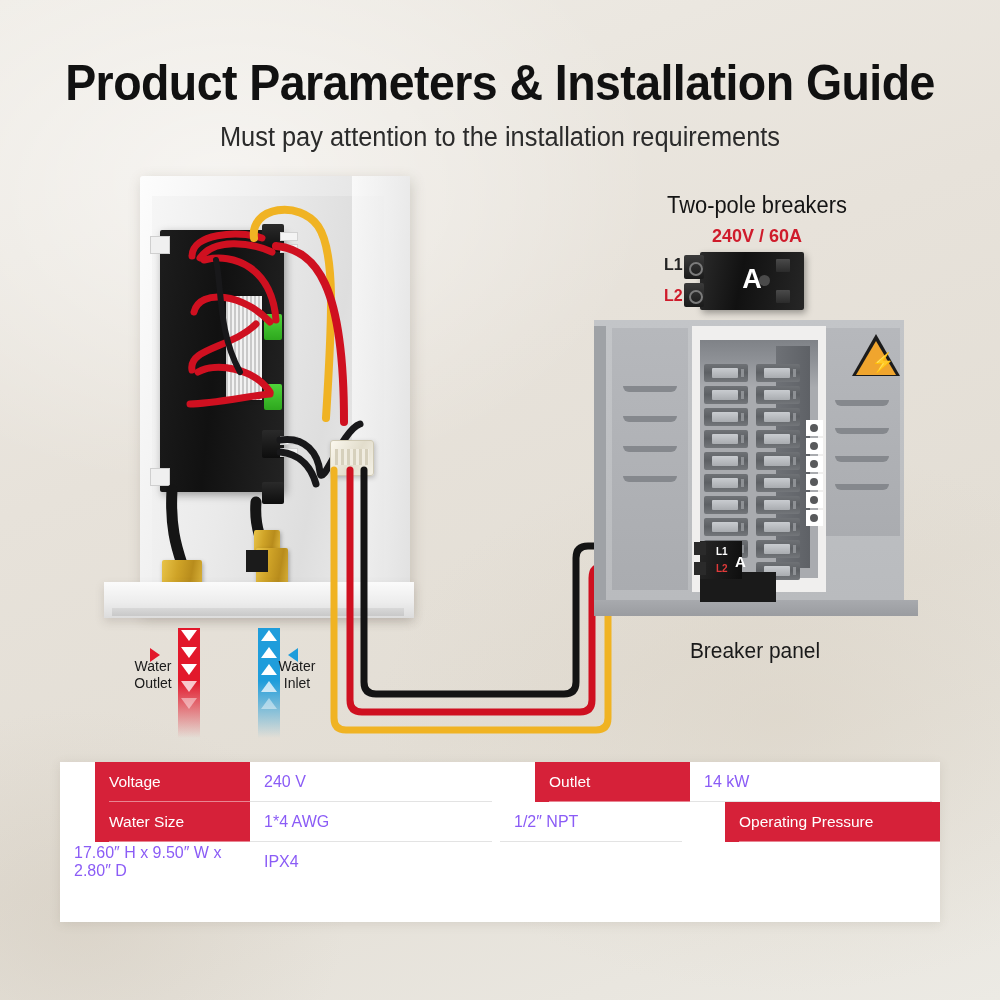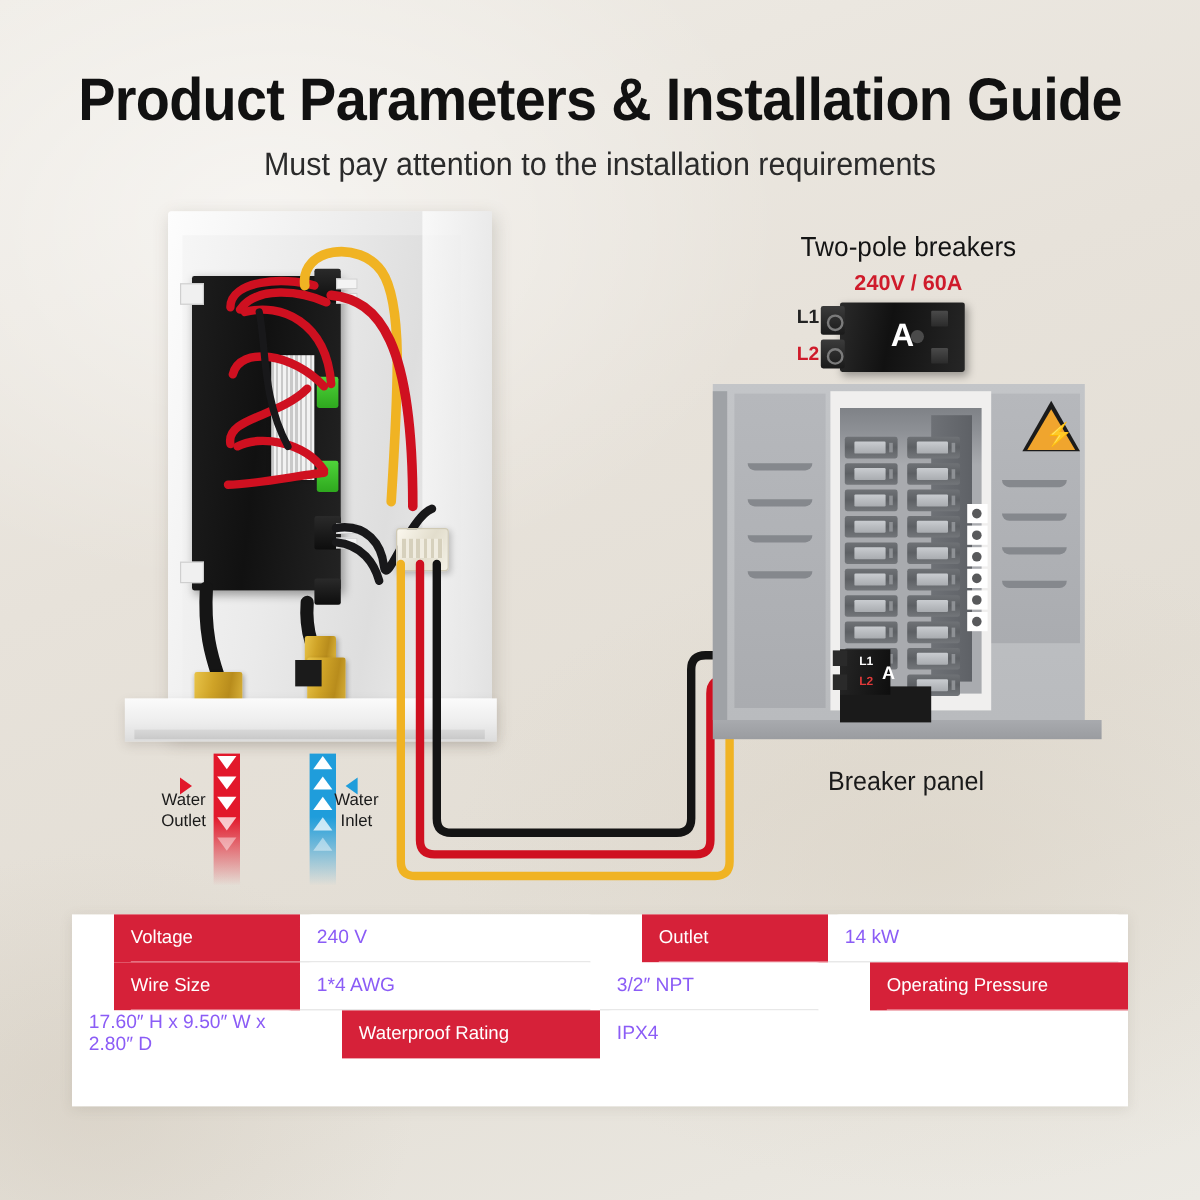--- a/index.html
+++ b/index.html
@@ -660,24 +660,23 @@
   <div class="pA">A</div>
 
   <div class="panel-label">Breaker panel</div>
 
   <div class="spec">
     <div class="cell-k">Voltage</div>
     <div class="cell-v">240 V</div>
     <div class="cell-k">Outlet</div>
     <div class="cell-v">14 kW</div>
 
-    <div class="cell-k">Wire Size</div>
+    <div class="cell-k">Water Size</div>
     <div class="cell-v">1*4 AWG</div>
 
-    <div class="cell-v">3/2″  NPT</div>
+    <div class="cell-v">1/2″  NPT</div>
     <div class="cell-k">Operating Pressure</div>
 
     <div class="cell-v lastrow">17.60″ H x 9.50″ W x 2.80″ D</div>
-    <div class="cell-k lastrow">Waterproof Rating</div>
     <div class="cell-v lastrow">IPX4</div>
   </div>
 
 </div>
 
 </body></html>

